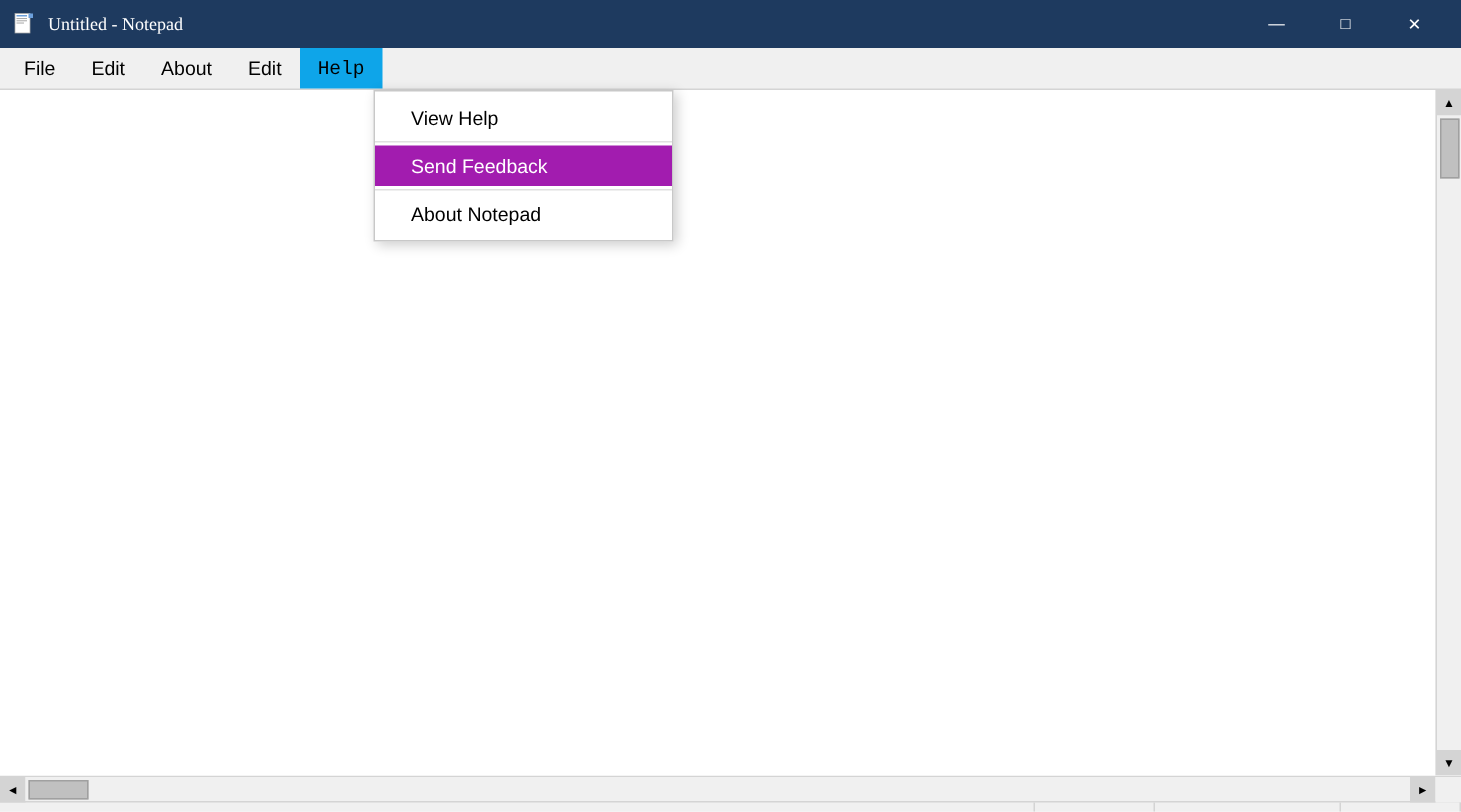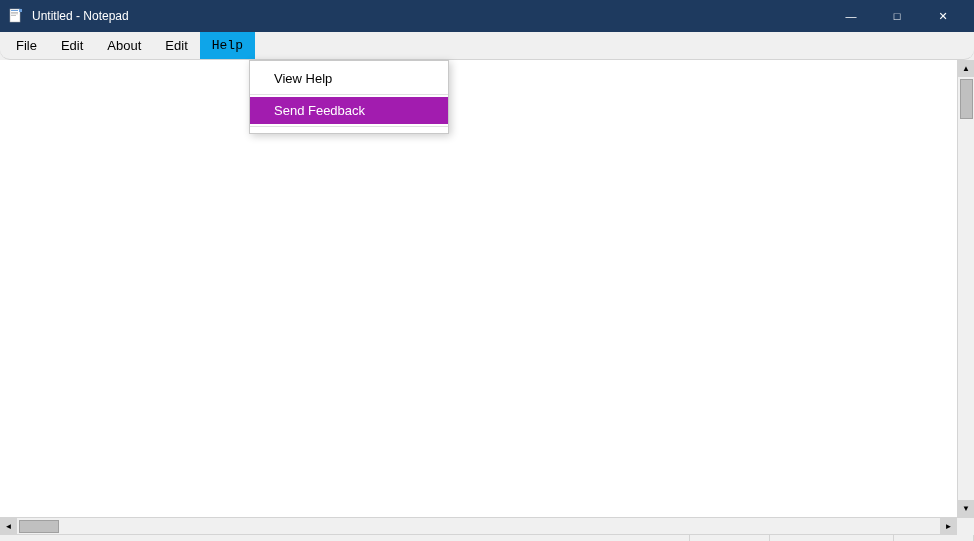--- a/index.html
+++ b/index.html
@@ -12,20 +12,21 @@
       display: flex;
       align-items: center;
       justify-content: space-between;
       padding: 0 8px;
       color: white;
     }
     .title-bar-left {
       display: flex;
       align-items: center;
       gap: 8px;
+      font-family: Liberation Serif, serif;
     }
     .app-icon {
       width: 16px;
       height: 16px;
       display: flex;
       align-items: center;
       justify-content: center;
     }
     .title-bar-title {
       font-size: 12px;
@@ -50,21 +51,20 @@
     }
 
     
     .menu-bar {
       background: #f0f0f0;
       height: 28px;
       display: flex;
       align-items: stretch;
       border-bottom: 1px solid #d4d4d4;
       padding: 0 4px;
-      border-radius: 10px;
     }
     .menu-item {
       padding: 0 12px;
       display: flex;
       align-items: center;
       cursor: pointer;
       font-size: 13px;
       color: #000;
       position: relative;
     }
@@ -262,20 +262,21 @@
     <div class="menu-item">Edit</div>
     <div class="menu-item active">Help</div>
   </div>
 
   <div class="dropdown-overlay">
     <div class="dropdown-menu">
       <div class="dropdown-item">View Help</div>
       <div class="dropdown-separator"></div>
       <div class="dropdown-item selected">Send Feedback</div>
       <div class="dropdown-separator"></div>
+      <div class="dropdown-item">About Notepad</div>
     </div>
   </div>
 </div>
 
 <div class="main-area">
   <textarea class="text-area" spellcheck="false" style=""></textarea>
   <div class="scrollbar-v">
     <div class="scroll-btn">▲</div>
     <div class="scroll-track">
       <div class="scroll-thumb-v"></div>

